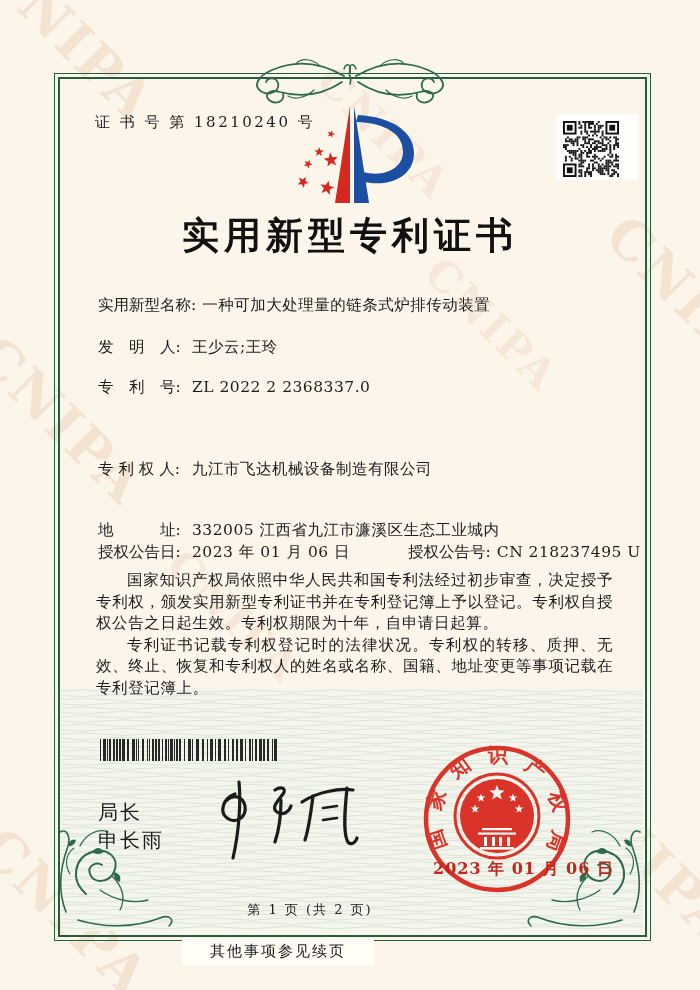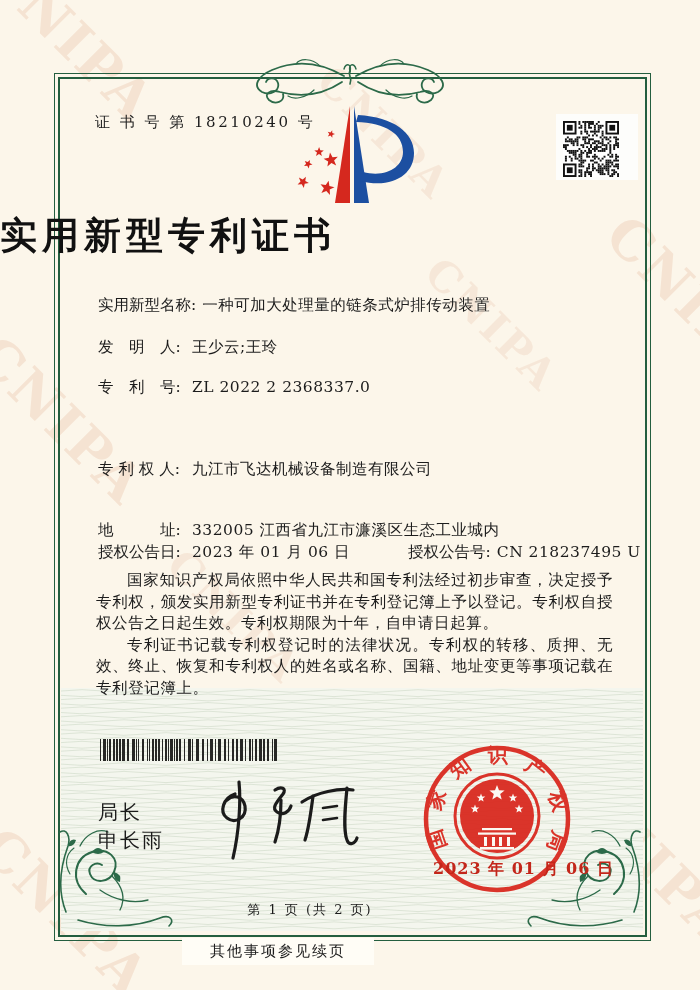--- a/index.html
+++ b/index.html
@@ -14,21 +14,21 @@
   .wm.small{font-size:42px;opacity:.75;}
   
   .frame{position:absolute;left:58px;top:77px;width:585px;height:856px;
          border:2.4px solid #245e3f;outline:1.2px solid #245e3f;outline-offset:3px;
          z-index:3;pointer-events:none;}
   .waves{z-index:2;}
   .orn{z-index:4;}
   .content{z-index:5;}
   .certnum{position:absolute;left:95px;top:113px;font-size:15px;letter-spacing:2.5px;z-index:5;}
   .qrpatch{position:absolute;left:556px;top:114px;width:82px;height:66px;background:#fdfdfb;z-index:4;}
-  .title{position:absolute;left:0;top:211px;width:700px;
+  .title{position:absolute;left:0;top:211px;width:700px;text-align:center;
          font-size:37px;font-weight:600;letter-spacing:5px;color:#111;z-index:5;}
   .fieldrow{position:absolute;left:98px;width:520px;height:22px;font-size:15.5px;
             white-space:nowrap;z-index:5;}
   .fieldrow .lab{display:inline-block;min-width:88px;}
   .fieldrow .val{margin-left:6px;letter-spacing:.5px;}
   .fieldrow .lab2{margin-left:58px;}
   .paras{position:absolute;left:96px;top:570px;width:517px;font-size:15.5px;
          line-height:21.5px;text-align:justify;letter-spacing:.6px;z-index:5;}
   .paras p{margin:0;text-indent:2em;}
   .signer{position:absolute;left:98px;font-size:20px;letter-spacing:2px;

